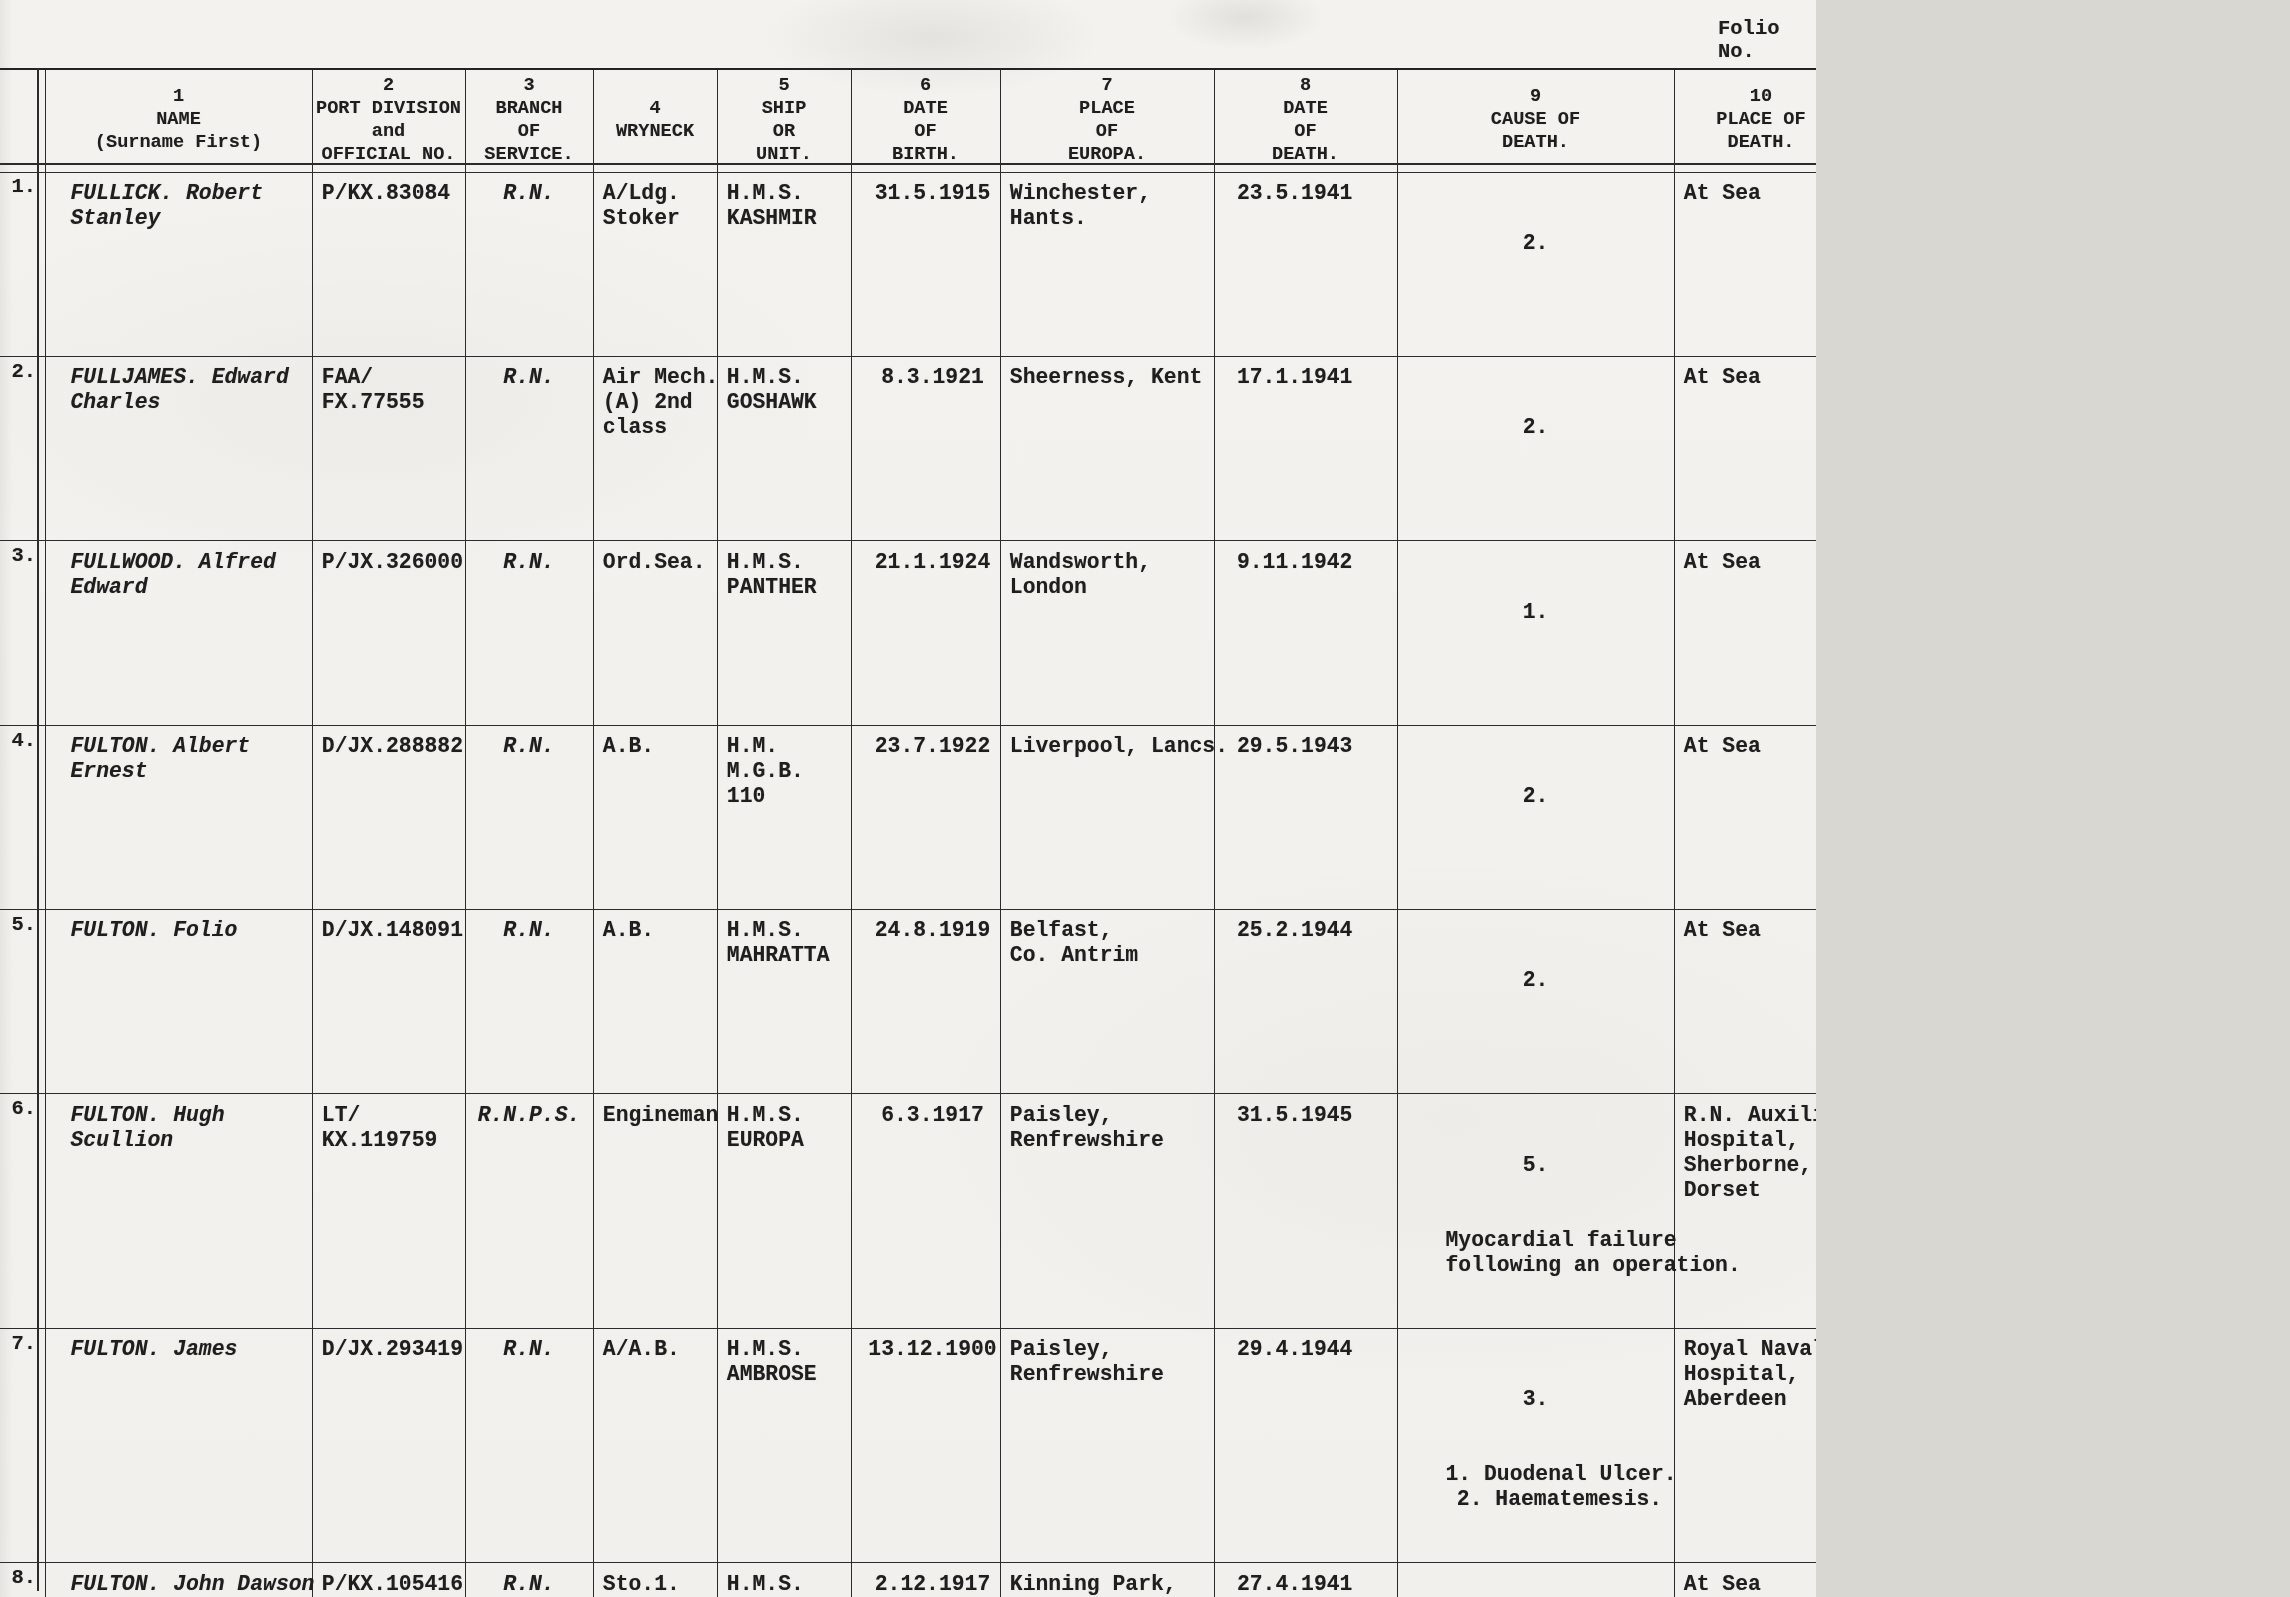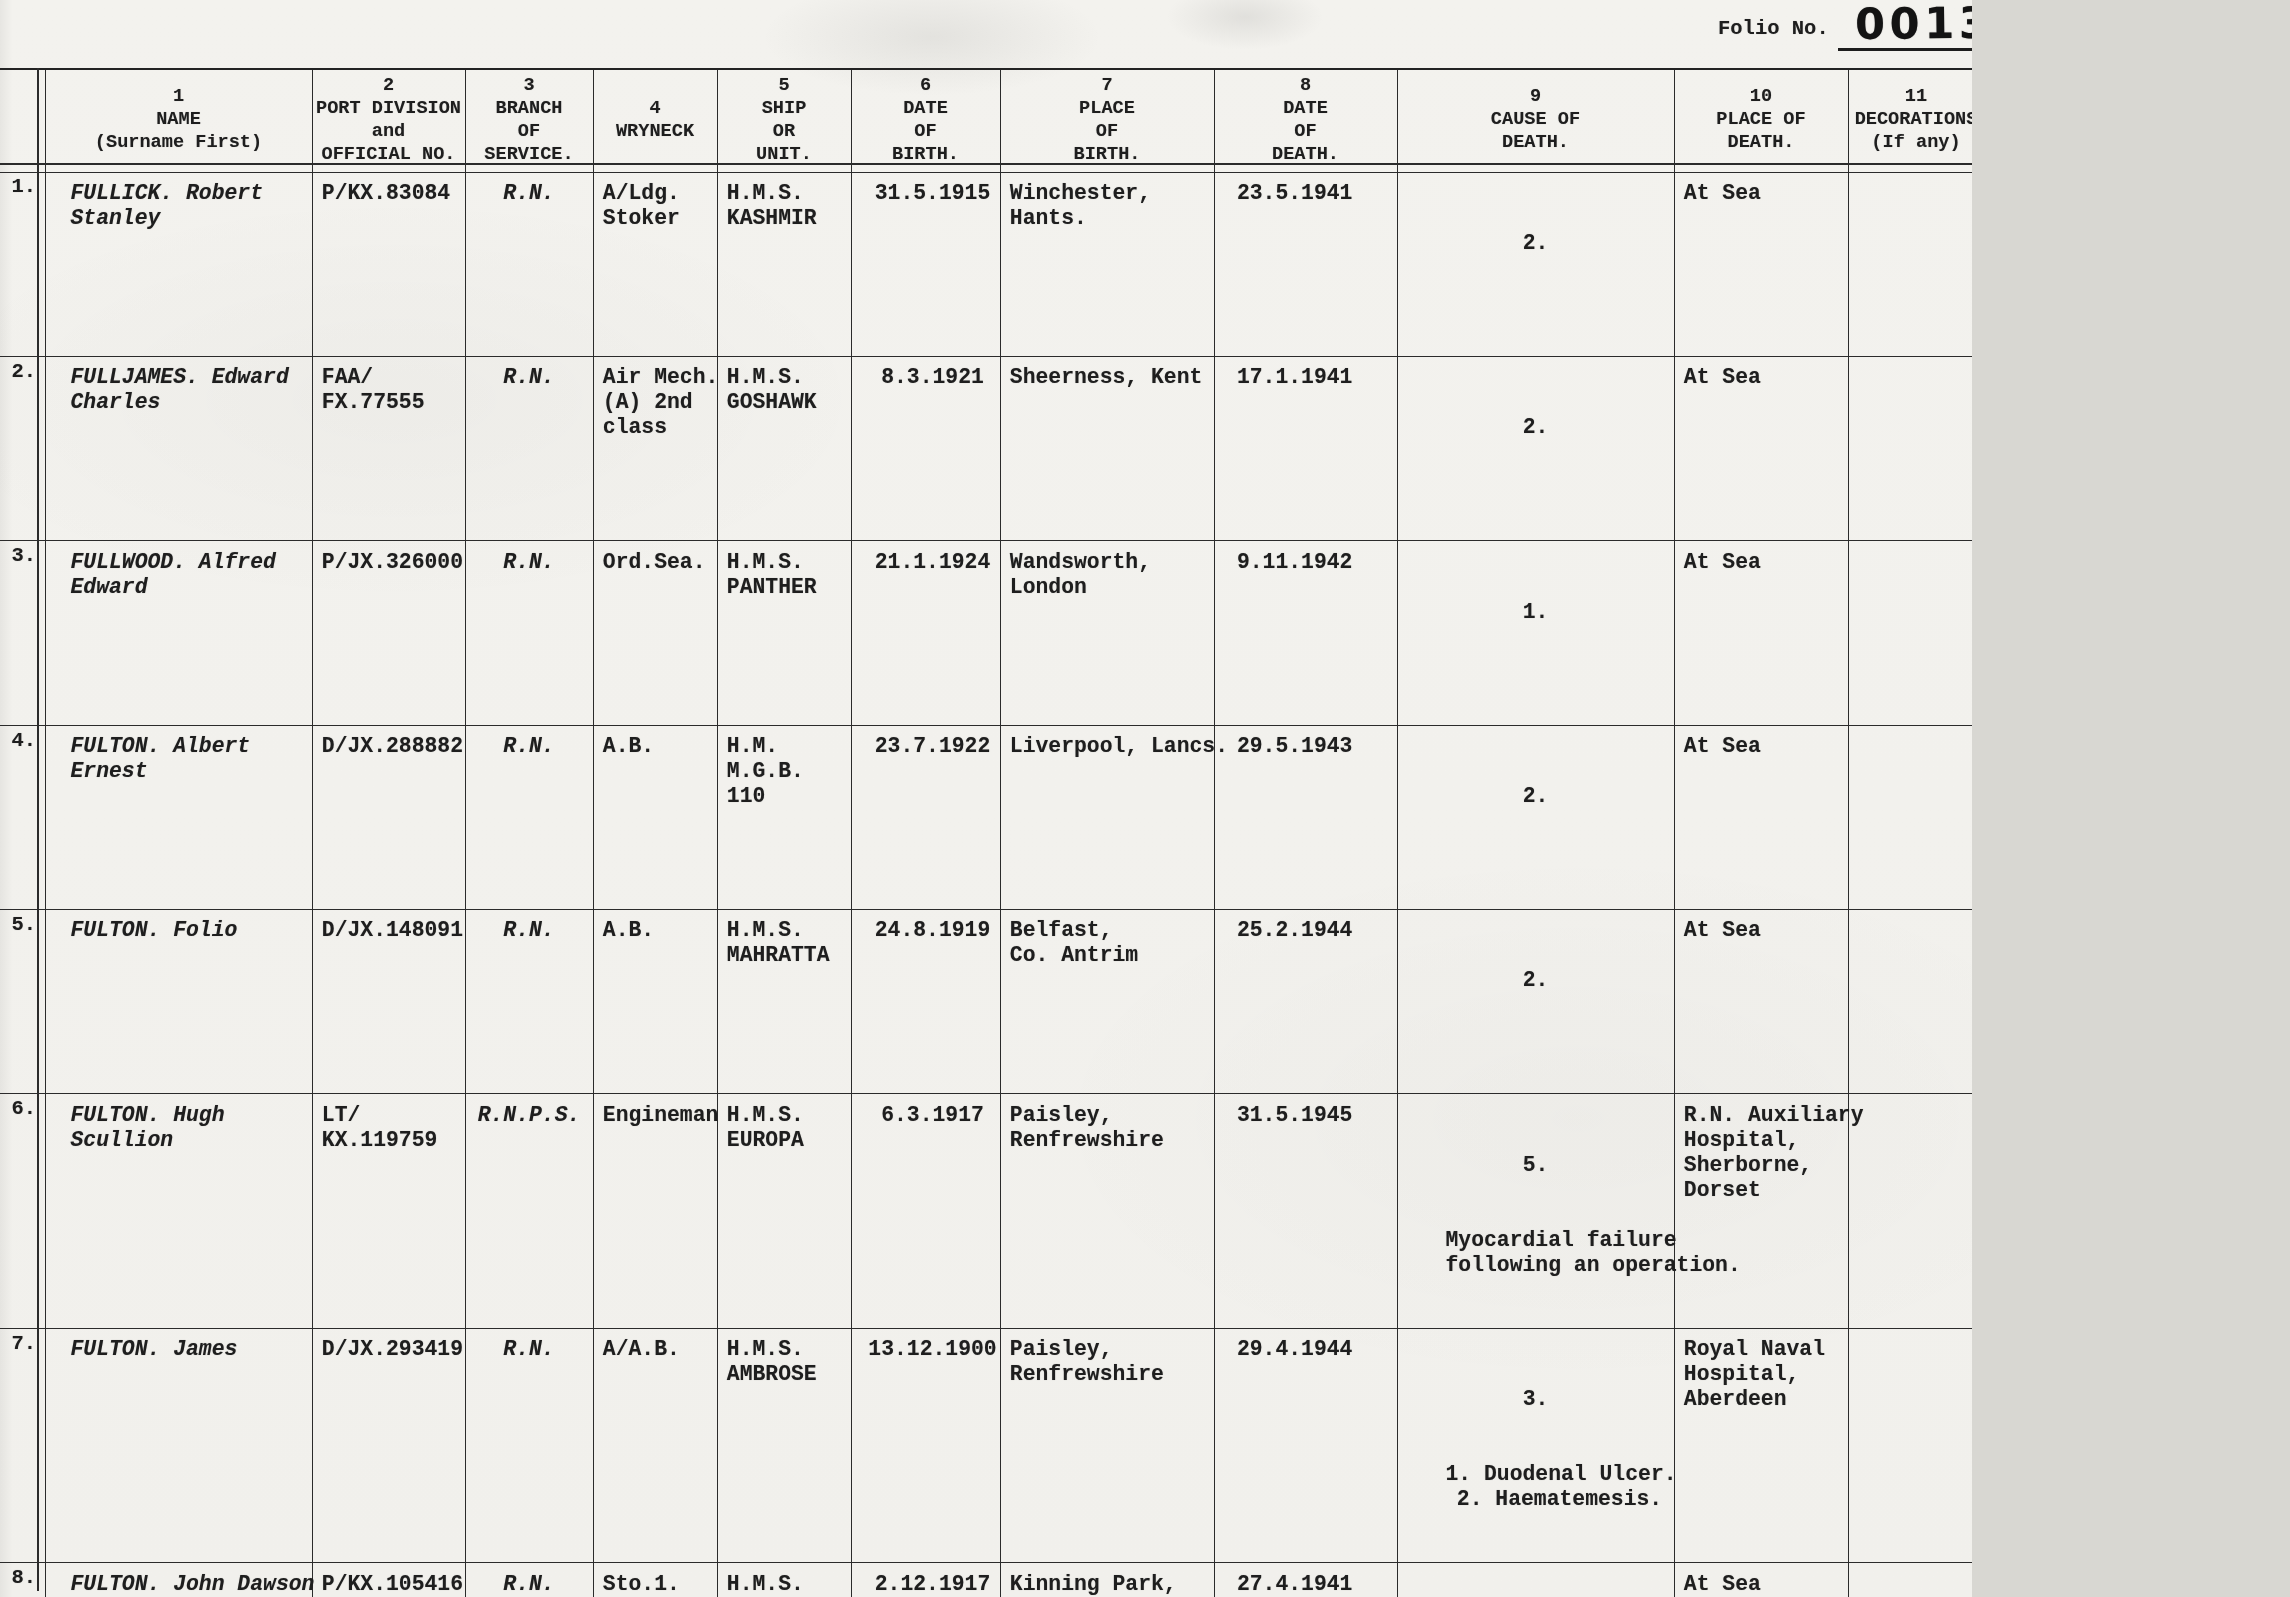--- a/index.html
+++ b/index.html
@@ -1,17 +1,17 @@
 <!DOCTYPE html>
 <html style="font-size:15px"><head>
 <meta charset="utf-8">
 <style>
   html,body{margin:0;padding:0;background:#d8d7d2;}
   .paper{
-    position:relative;width:1972px;height:1598px;overflow:hidden;
+    position:relative;width:1816px;height:1598px;overflow:hidden;
     background:
       radial-gradient(ellipse 242px 84px at 932px 37px, rgba(90,90,88,0.10), transparent 70%),
       radial-gradient(ellipse 112px 47px at 1245px 17px, rgba(90,90,88,0.12), transparent 70%),
       radial-gradient(ellipse 653px 280px at 20% 25%, rgba(0,0,0,0.025), transparent 75%),
       radial-gradient(ellipse 746px 373px at 80% 70%, rgba(0,0,0,0.02), transparent 75%),
       linear-gradient(90deg, rgba(0,0,0,0.05) 0px, rgba(0,0,0,0) 13px),
       linear-gradient(0deg, #f1f0ec, #f3f2ee);
     font-family:"Liberation Mono","DejaVu Sans Mono",monospace;
     color:#1e1e1e;
   }
@@ -106,21 +106,21 @@
         <th>
             <div class="col-num">6</div>
             <div class="col-label">DATE
 OF
 BIRTH.</div>
           </th>
         <th>
             <div class="col-num">7</div>
             <div class="col-label">PLACE
 OF
-BIRTH.</div>
+EUROPA.</div>
           </th>
         <th>
             <div class="col-num">8</div>
             <div class="col-label">DATE
 OF
 DEATH.</div>
           </th>
         <th>
             <div class="col-num">9</div>
             <div class="col-label">CAUSE OF

